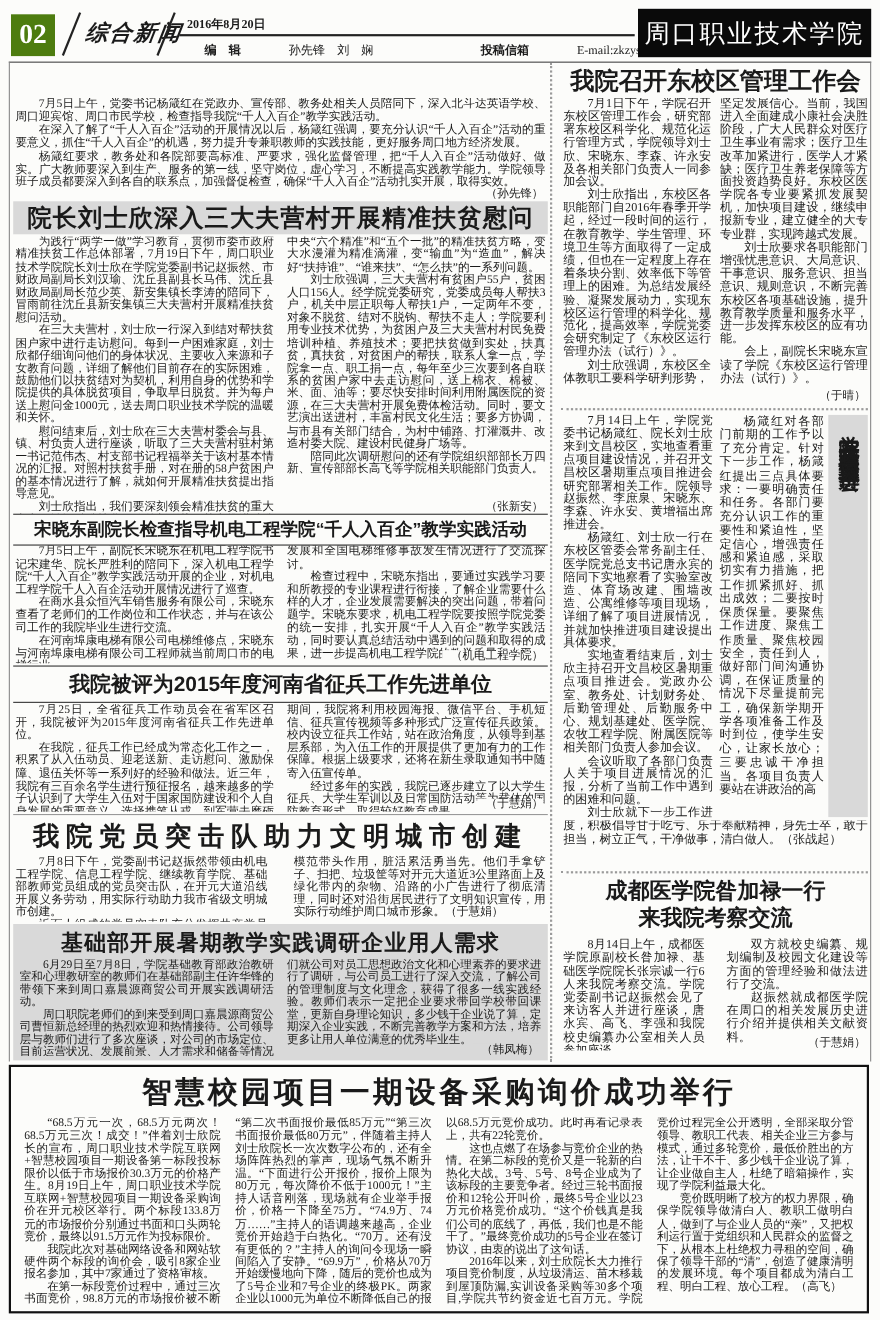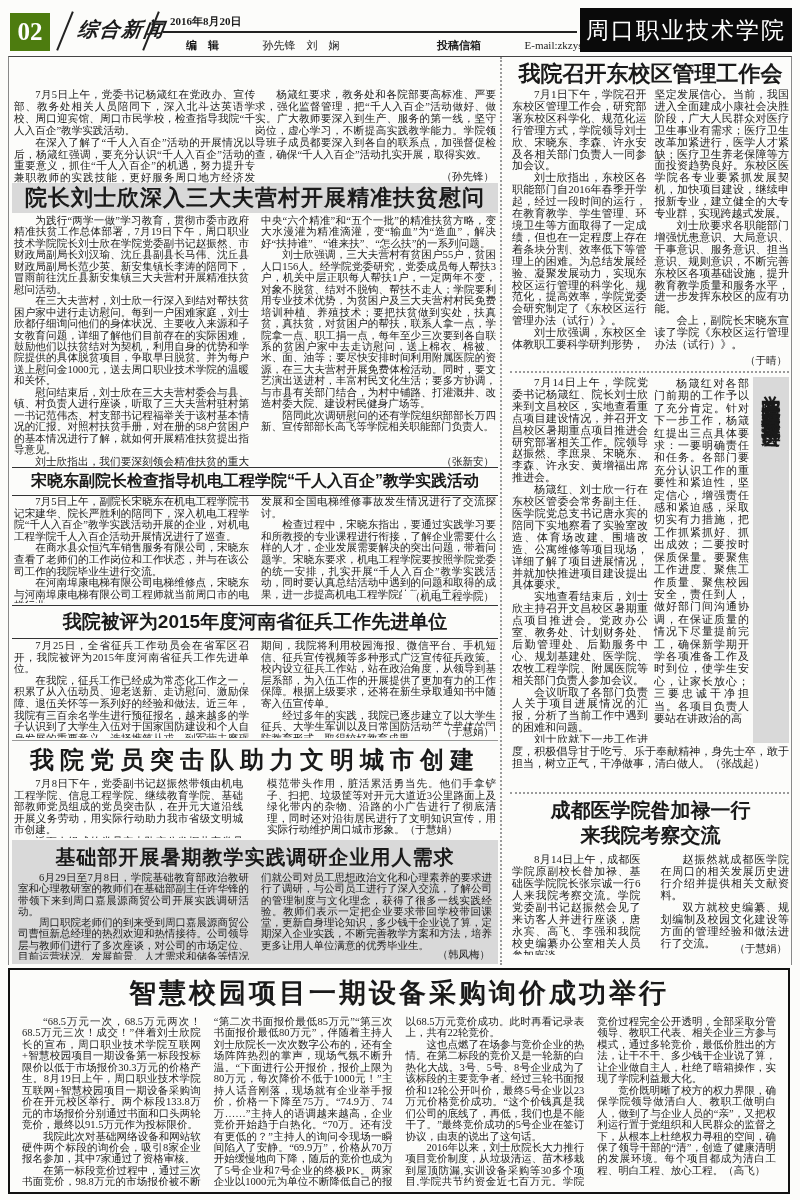--- a/index.html
+++ b/index.html
@@ -35,21 +35,21 @@
 
   
   .abody { position:absolute; display:flex; overflow:hidden; text-align:justify; }
   .abody .col { text-align:justify; }
   p.seg { margin:0; text-indent:2em; }
   p.seg.cont { text-indent:0; }
   .byline { position:absolute; right:2px; bottom:0; font-size:10.5px; background:#fcfcfa; padding-left:8px; }
 
   
   #a1h { position:absolute; top:2px; left:0; right:0; font-size:22px; letter-spacing:1px; }
-  #a1b { top:32px; left:2px; right:2px; height:94px; font-size:10.6px; line-height:11.9px; }
+  #a1b { top:32px; left:2px; right:2px; height:94px; font-size:10.6px; line-height:11.9px;flex-direction:column; }
   #a2h { position:absolute; top:126px; left:0; right:0; height:30px; background:#d9d9d9; font-size:22px;
          line-height:30px; letter-spacing:1px; }
   #a2b { top:158px; left:2px; right:2px; height:252px; gap:12px; font-size:10.6px; line-height:11.45px; }
   #a3h { position:absolute; top:410px; left:0; right:0; font-size:16px; padding:3px 0;
          border-top:1.5px solid #333; border-bottom:1.5px solid #333; }
   #a3b { top:439px; left:2px; right:2px; height:107px; gap:12px; font-size:10.6px; line-height:11.6px; }
   #a4h { position:absolute; top:548px; left:0; right:0; font-size:19px; padding:3px 0;
          border-top:1.5px solid #333; border-bottom:1.5px solid #333; }
   #a4b { top:583px; left:2px; right:2px; height:98px; gap:12px; font-size:10.6px; line-height:11.6px; }
   #hr5 { position:absolute; top:683px; left:0; right:0; height:1px; background:#999; }
@@ -242,22 +242,22 @@
 
       <div id="b3h" class="h-serif">
         <div>成都医学院昝加禄一行</div>
         <div>来我院考察交流</div>
       </div>
       <div id="b3b" class="abody">
         <div class="col flex1">
           <p class="seg">8月14日上午，成都医学院原副校长昝加禄、基础医学院院长张宗诚一行6人来我院考察交流。学院党委副书记赵振然会见了来访客人并进行座谈，唐永宾、高飞、李强和我院校史编纂办公室相关人员参加座谈。</p>
         </div>
         <div class="col flex1">
+          <p class="seg">双方就校史编纂、规划编制及校园文化建设等方面的管理经验和做法进行了交流。</p>
           <p class="seg">赵振然就成都医学院在周口的相关发展历史进行介绍并提供相关文献资料。</p>
-          <p class="seg">双方就校史编纂、规划编制及校园文化建设等方面的管理经验和做法进行了交流。</p>
         </div>
         <span class="byline">（于慧娟）</span>
       </div>
     </div>
   </div>
 
   <div class="bottom">
     <div id="bh" class="h-sans">智慧校园项目一期设备采购询价成功举行</div>
     <div id="bb">
       <div class="col">

